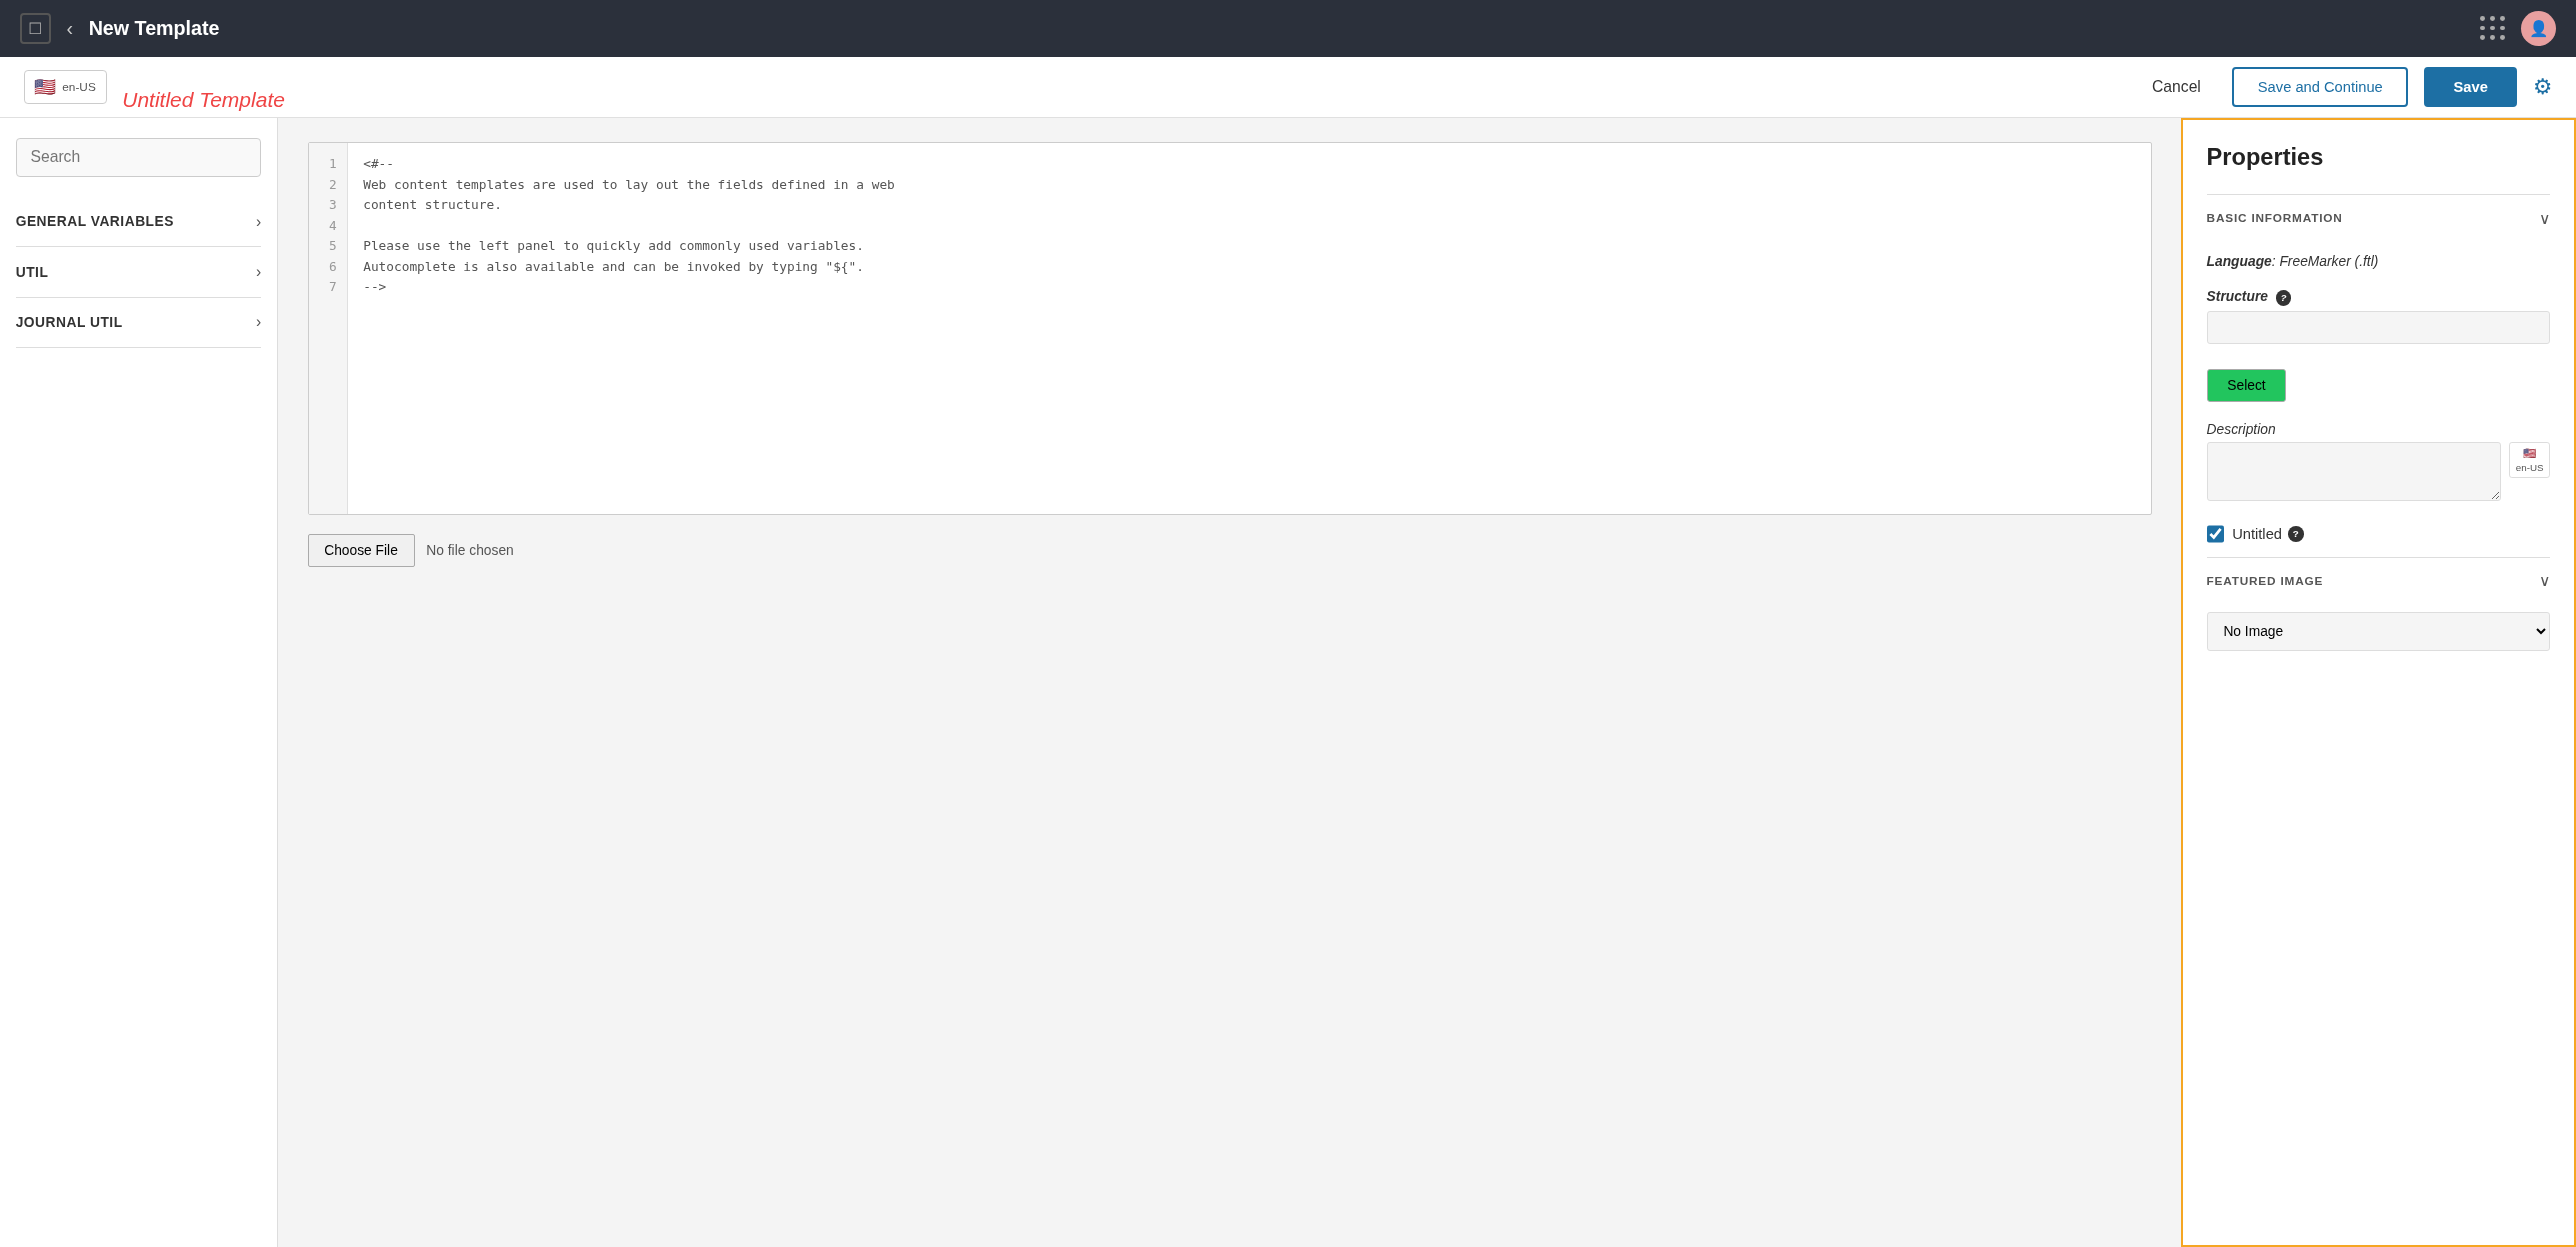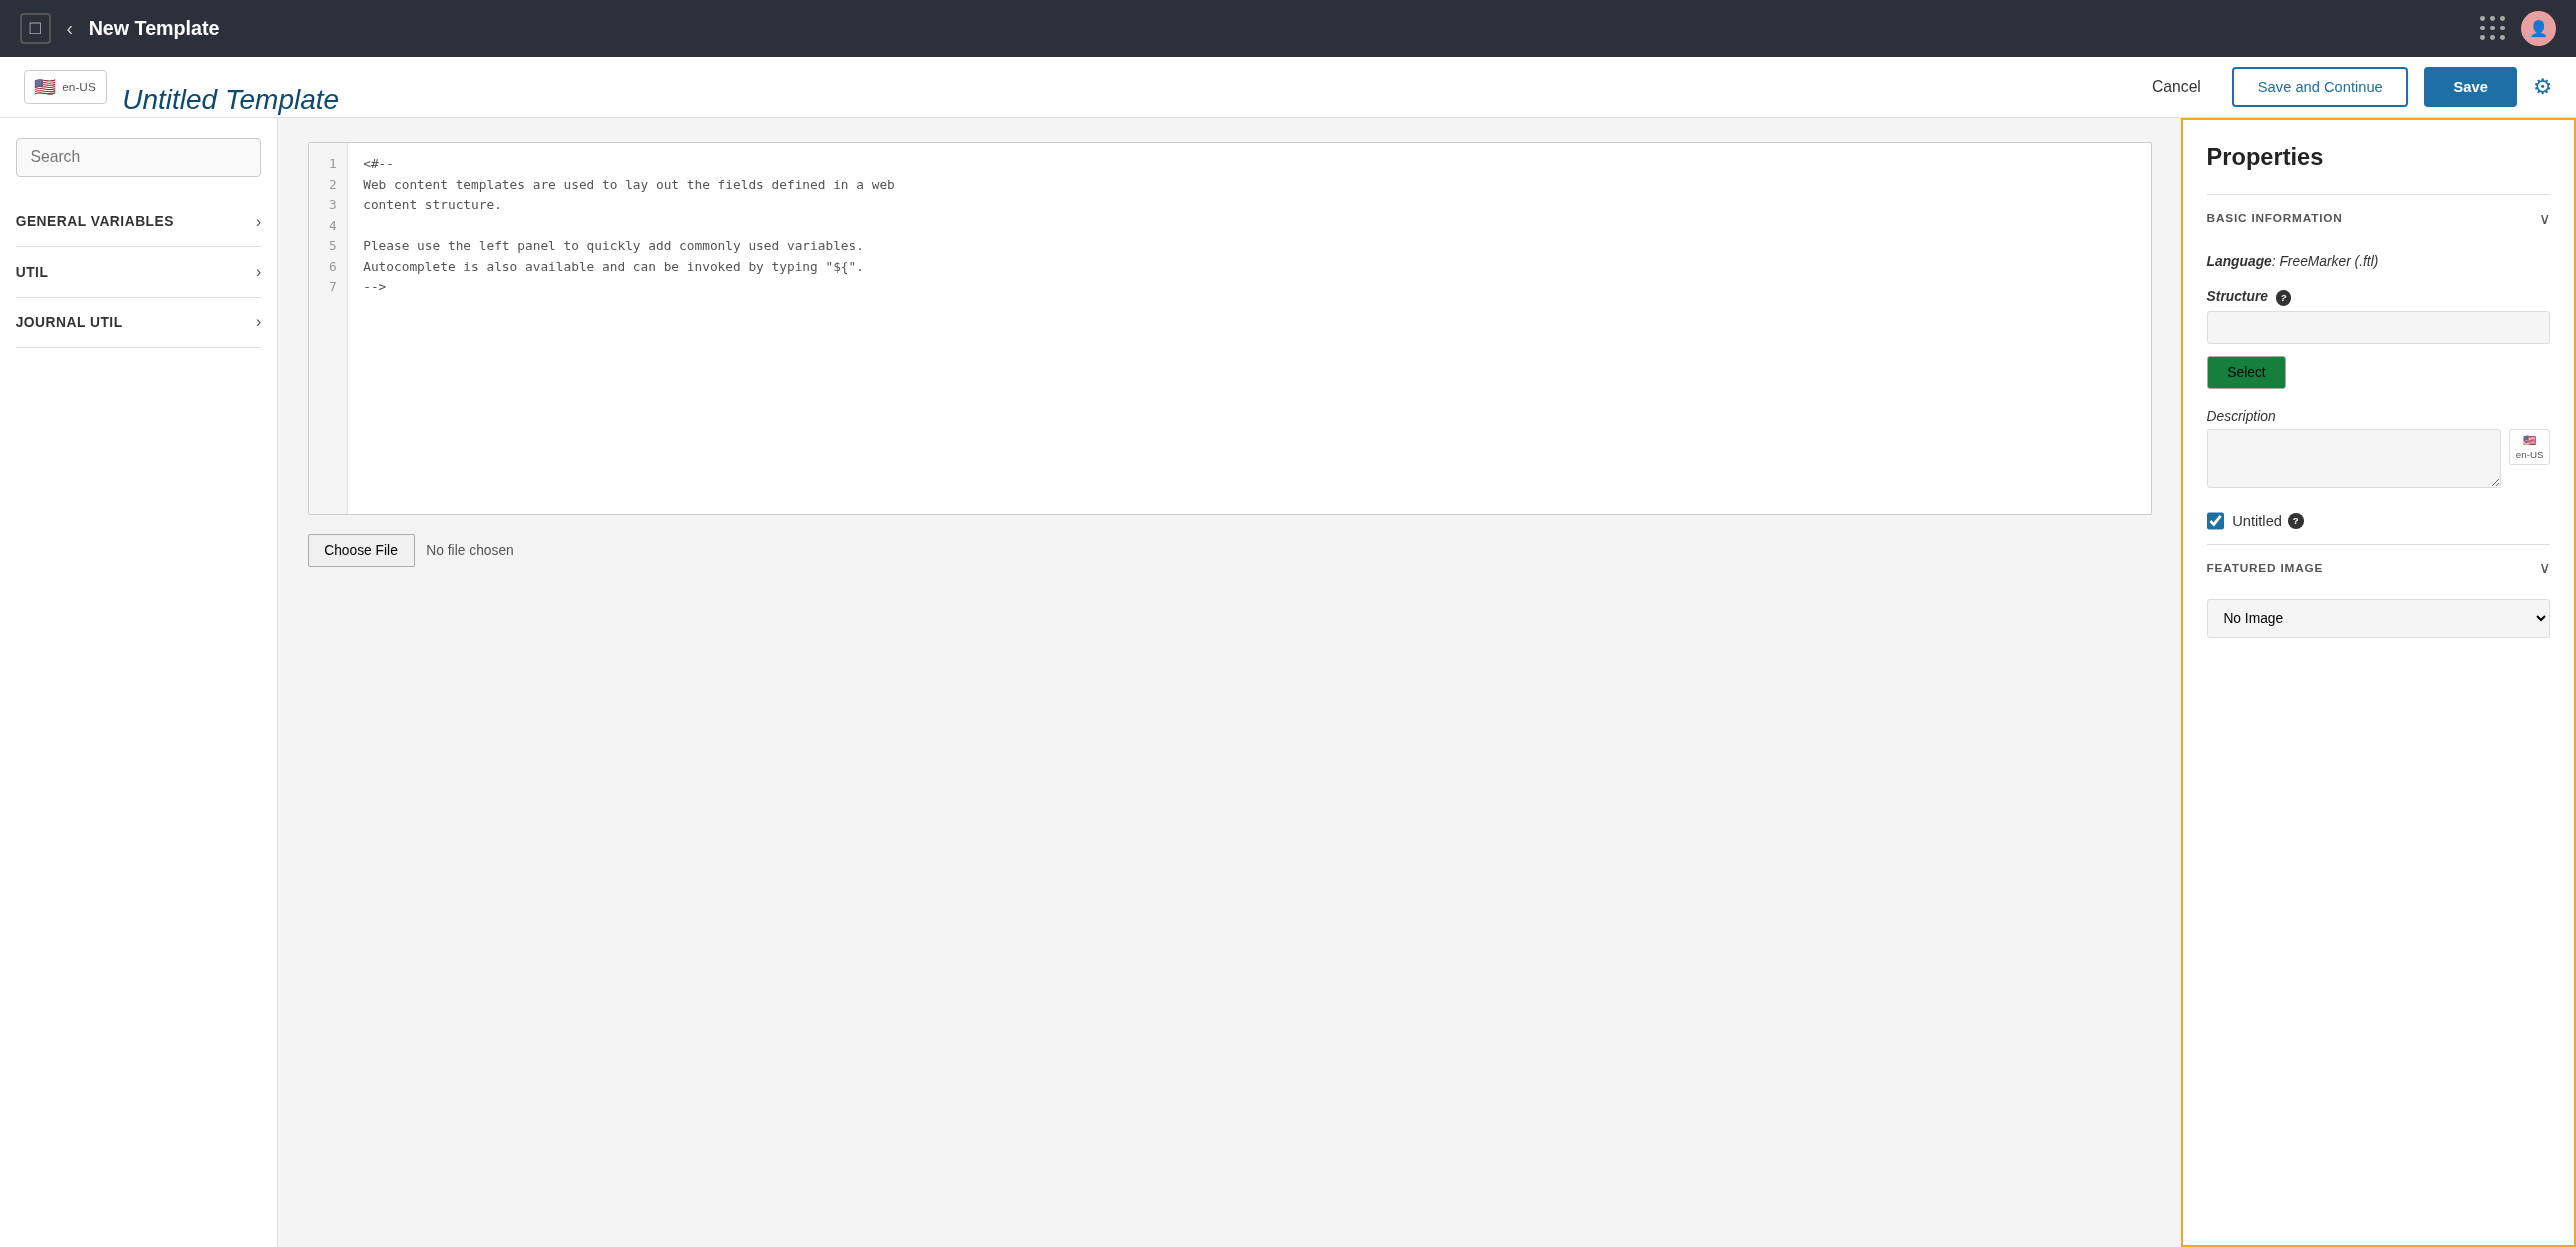--- a/index.html
+++ b/index.html
@@ -50,22 +50,22 @@
       border: 1px solid #ccc;
       border-radius: 3.9px;
       padding: 5.9px 9.8px;
       display: flex; align-items: center; gap: 5.9px;
       font-size: 12.8px;
       cursor: pointer;
     }
     .locale-badge .flag { font-size: 17.7px; }
     .locale-badge .locale-text { color: #555; font-size: 11.8px; }
     .template-name {
-      font-size: 28px;
-      color: #0c4a6e;
+      font-size: 21px;
+      color: #ef4444;
       font-style: italic;
       flex: 1;
       margin-top: 25px;
     }
     .btn-cancel {
       background: none; border: none;
       color: #333; font-size: 15.7px; cursor: pointer;
       padding: 7.9px 15.7px;
     }
     .btn-save-continue {
@@ -249,26 +249,26 @@
       width: 100%;
       padding: 7.9px 11.8px;
       border: 1px solid #ddd;
       border-radius: 2.9px;
       font-size: 13.8px;
       background: #f5f5f5;
       color: #333;
     }
     .btn-select {
       padding: 7.9px 19.7px;
-      background: #15803d;
+      background: #22c55e;
       border: 1px solid #aaa;
       border-radius: 2.9px;
       font-size: 13.8px;
       cursor: pointer;
-      margin-top: 12px;
+      margin-top: 25px;
     }
     .description-row {
       display: flex;
       align-items: flex-start;
       gap: 7.9px;
     }
     .description-textarea {
       flex: 1;
       height: 59px;
       padding: 7.9px;

